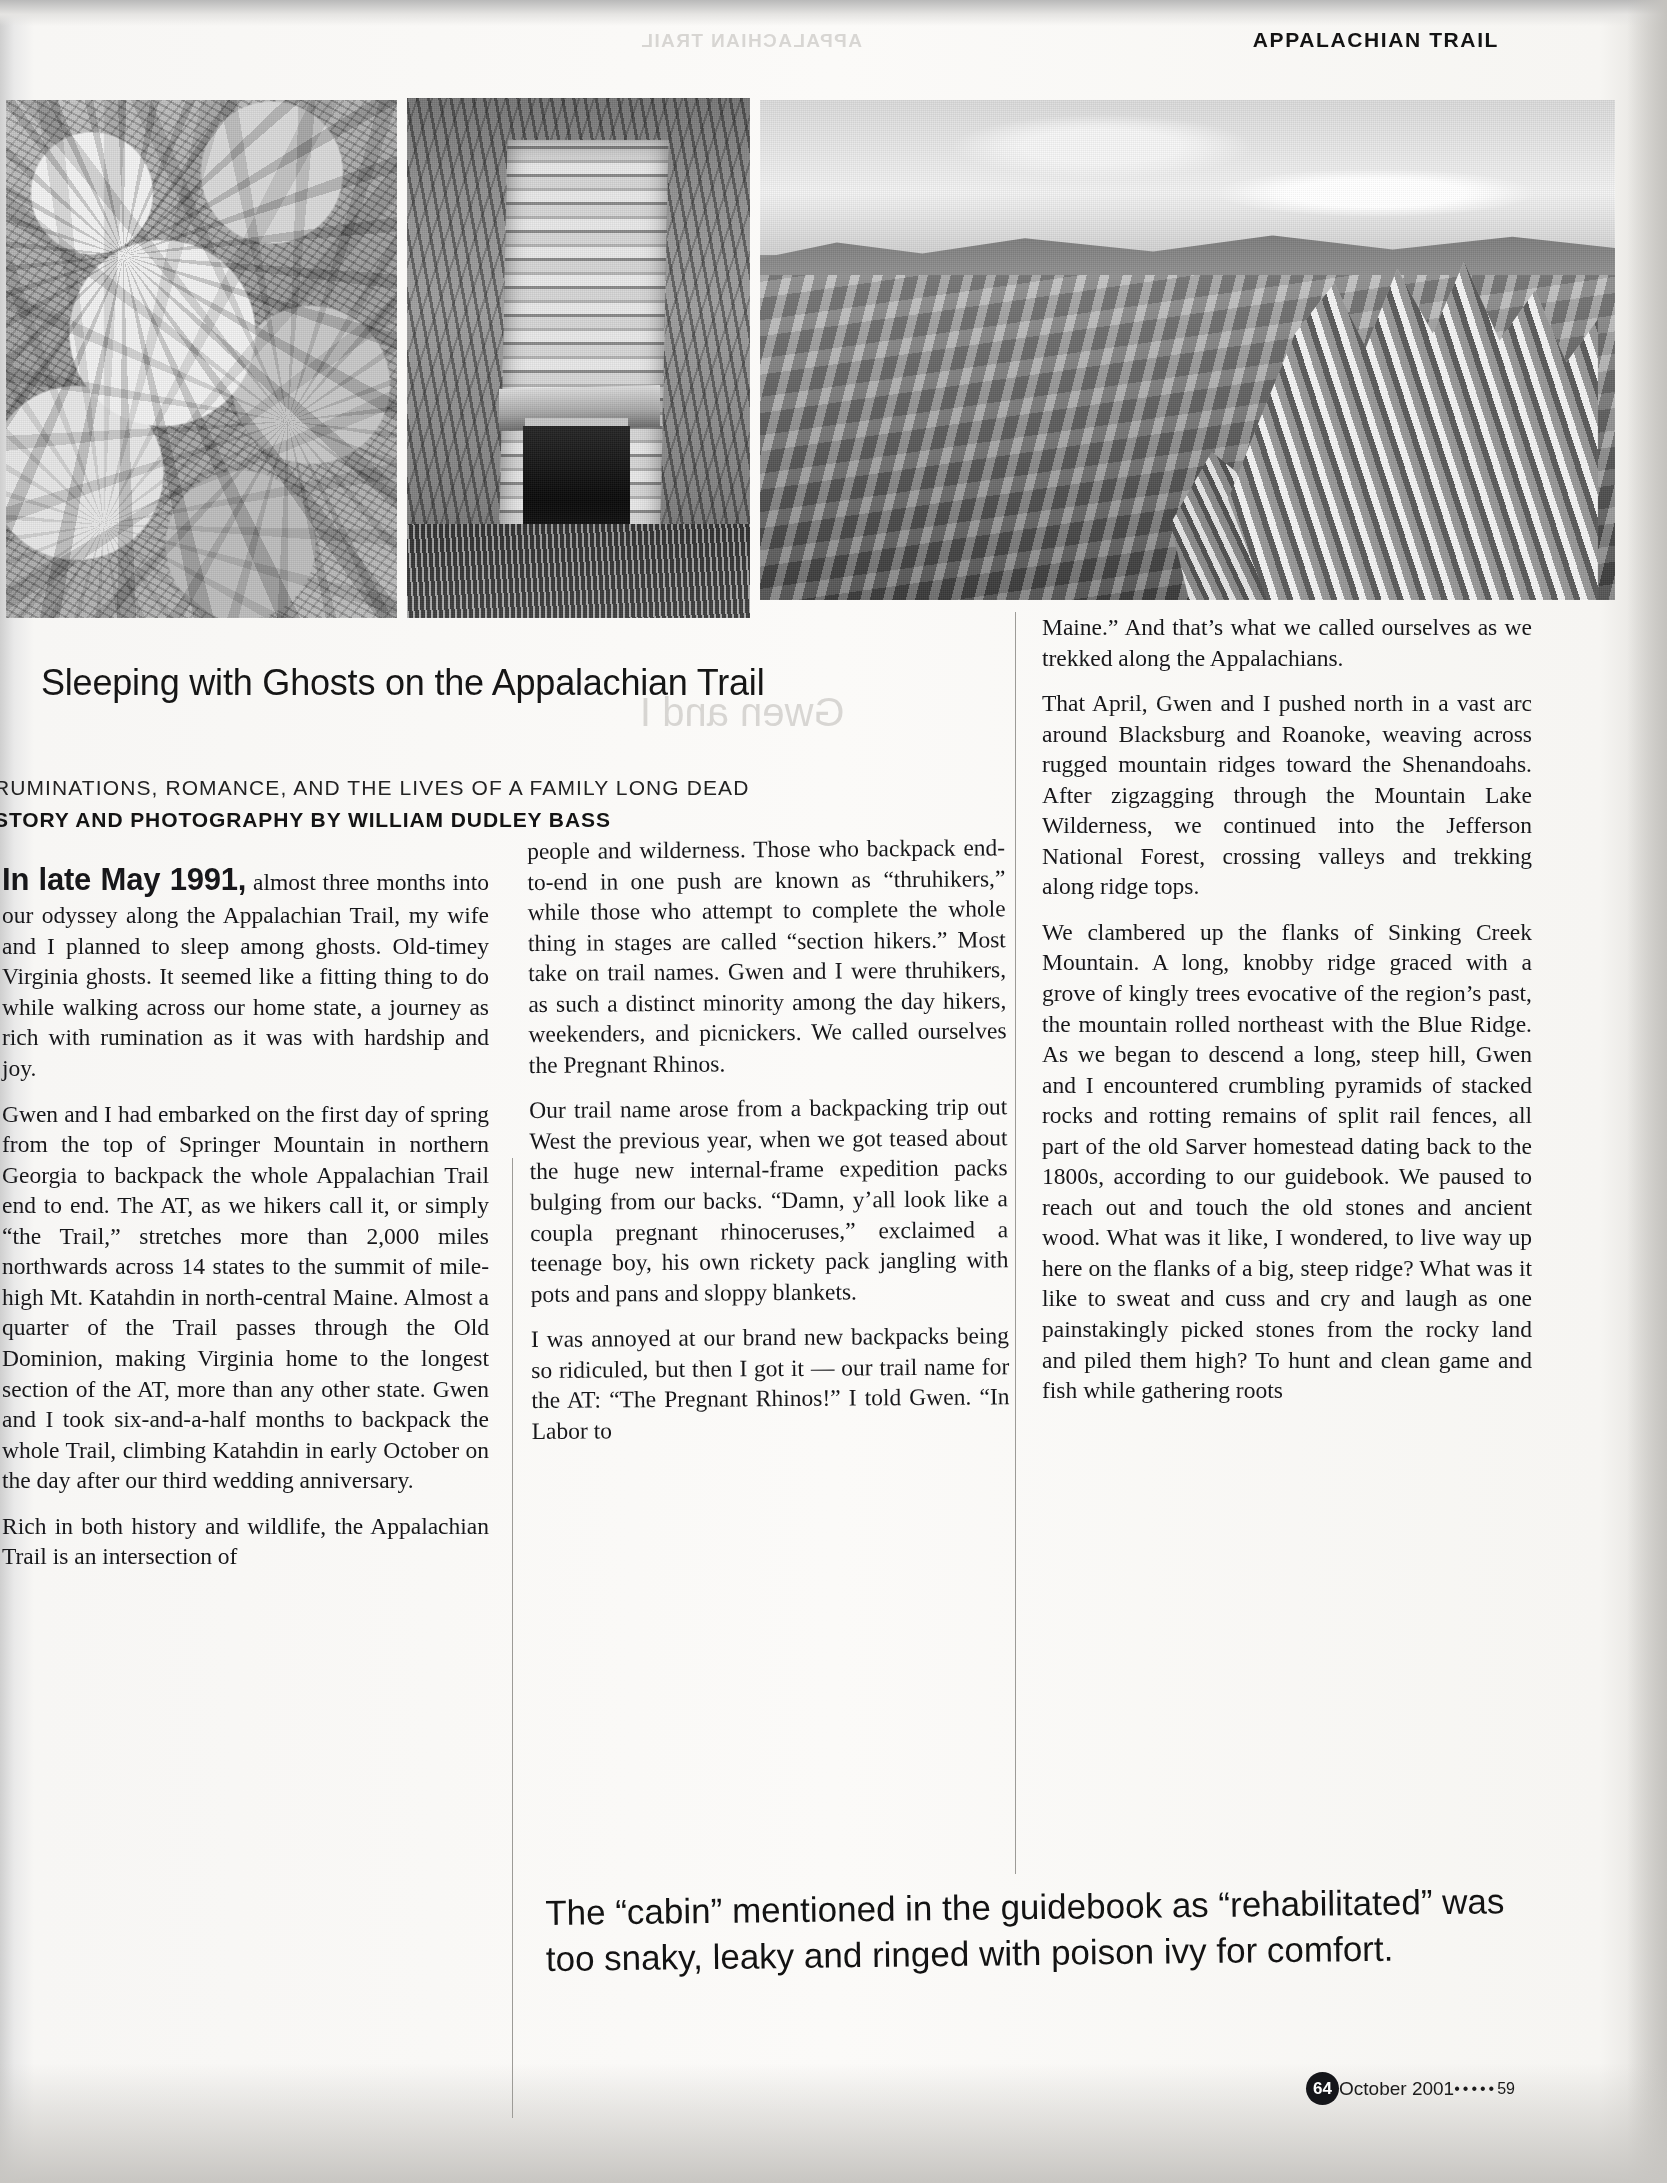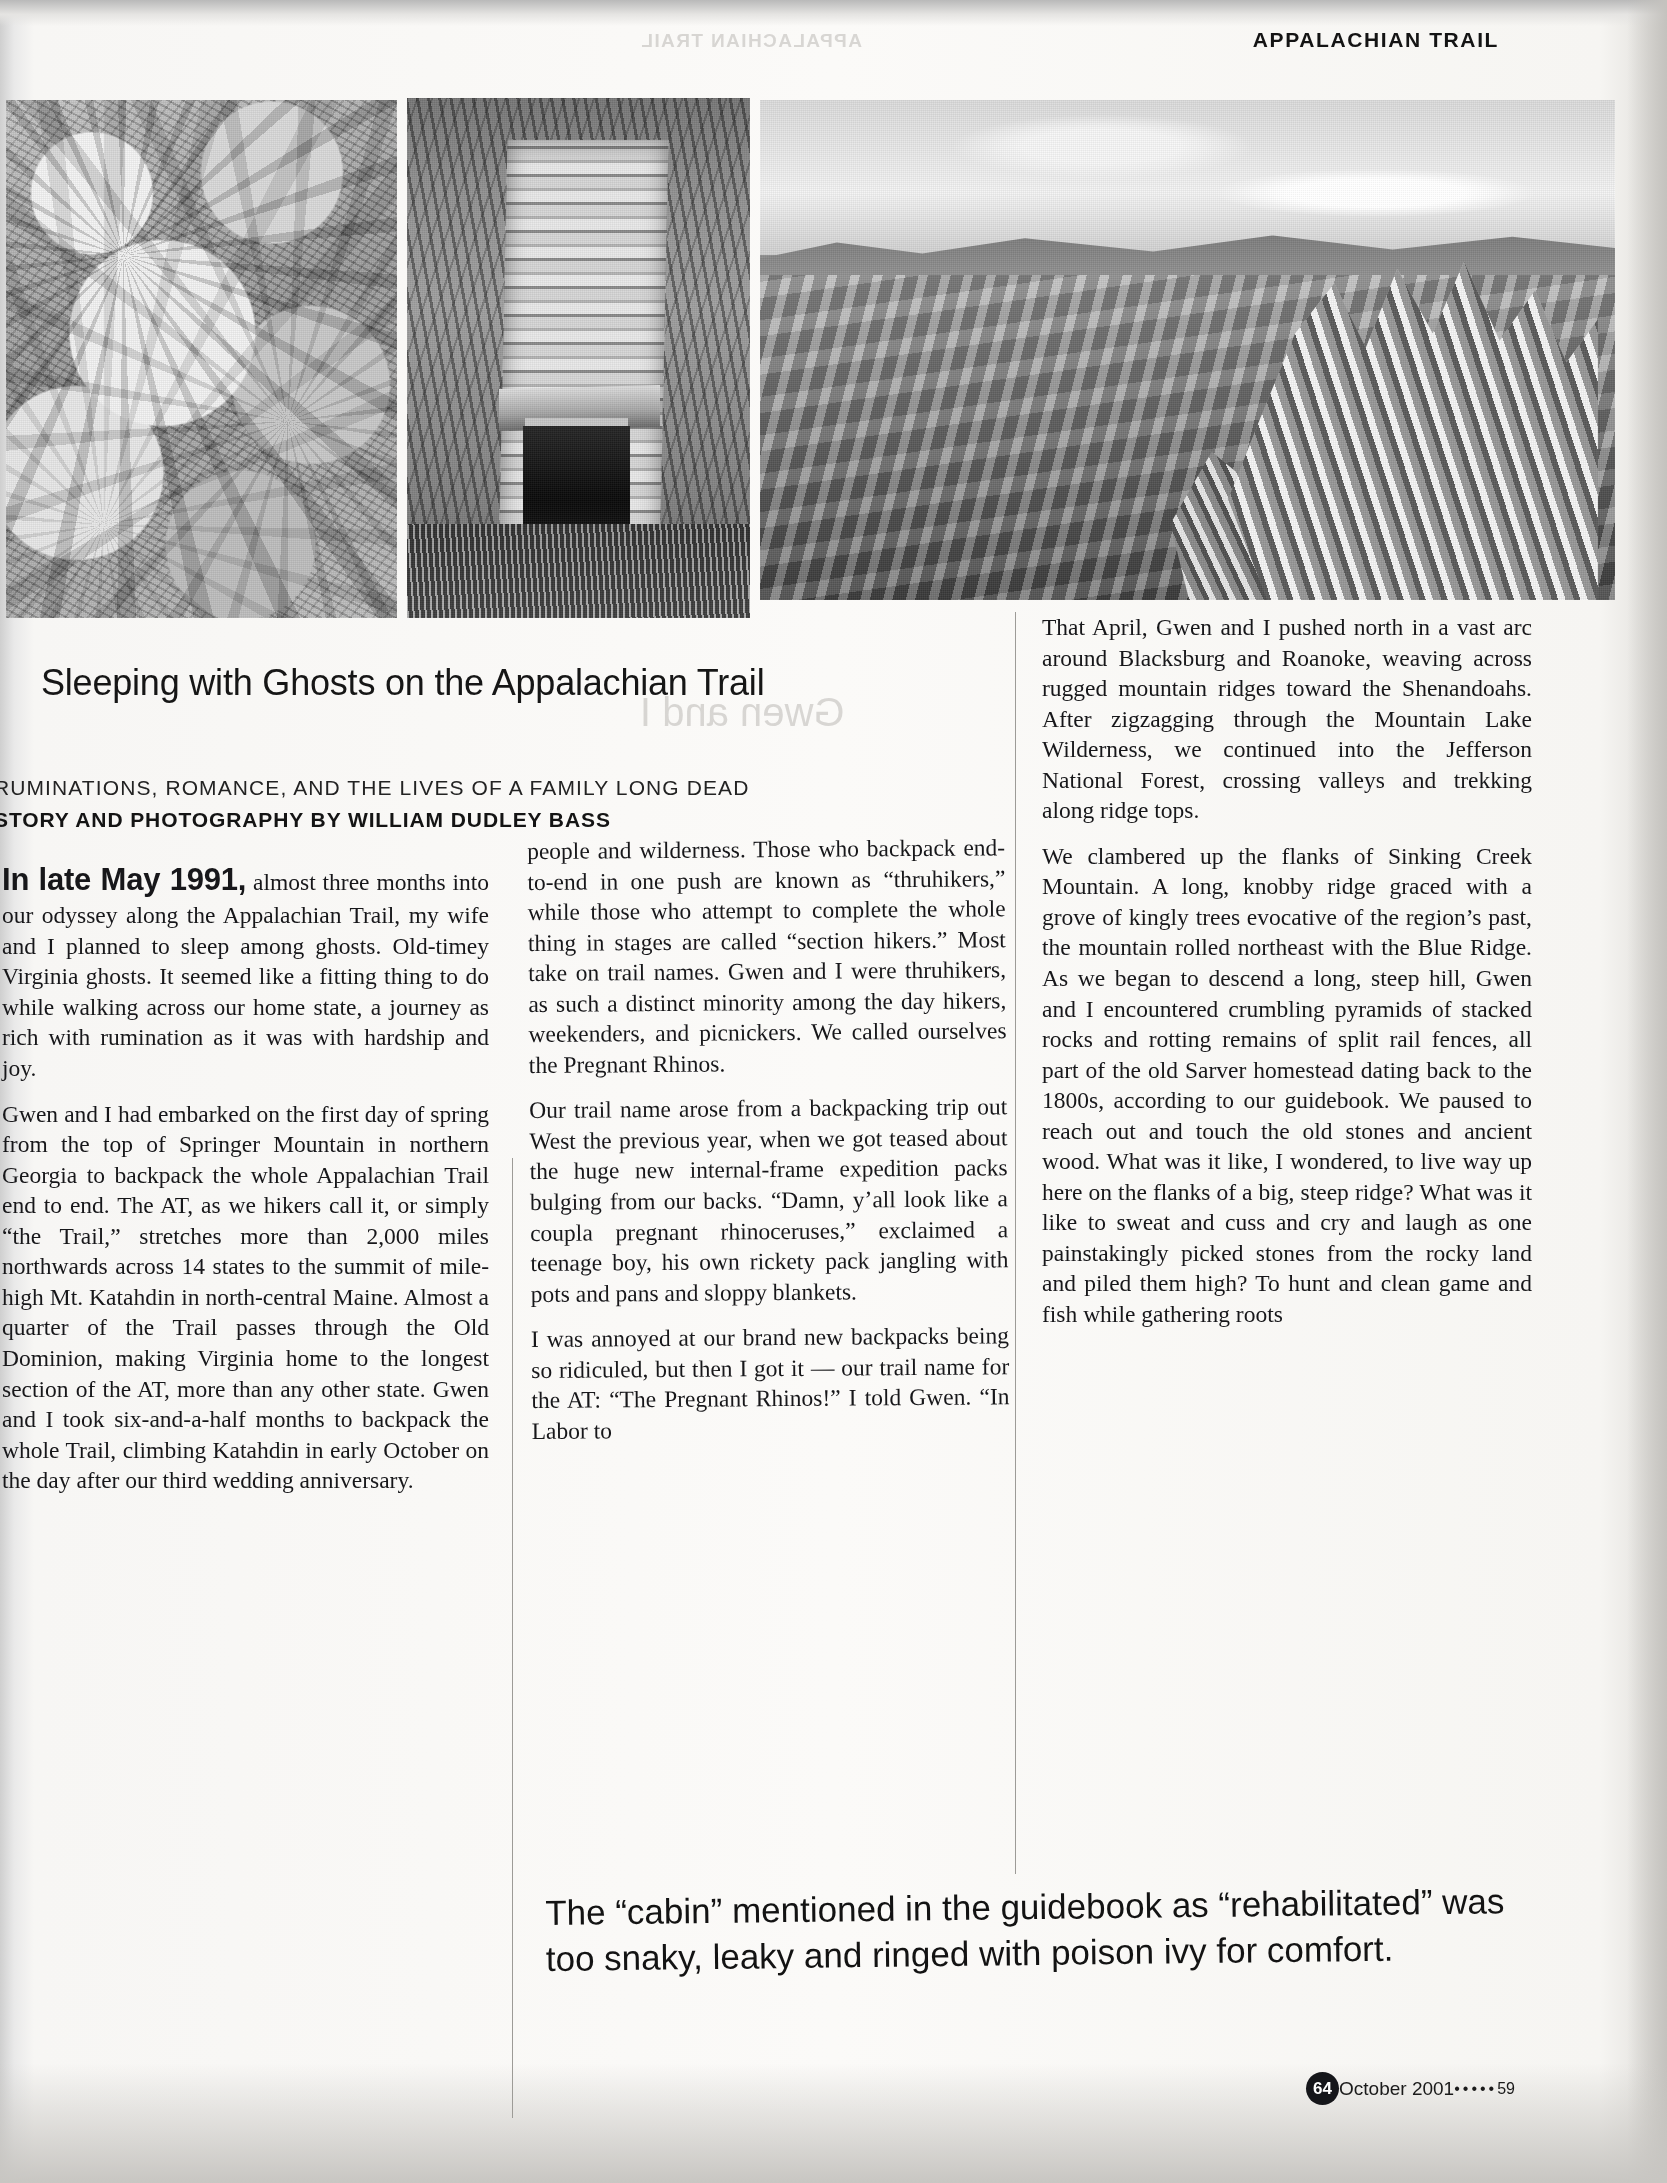--- a/index.html
+++ b/index.html
@@ -378,29 +378,31 @@
   <div class="byline">STORY AND PHOTOGRAPHY BY WILLIAM DUDLEY BASS</div>
 
   <div class="rule-a"></div>
   <div class="rule-b"></div>
 
   <div class="col col-1">
     <p>
       <span class="lede">In late May 1991,</span><span> almost three months into our odyssey along the Appalachian Trail, my wife and I planned to sleep among ghosts. Old-timey Virginia ghosts. It seemed like a fitting thing to do while walking across our home state, a journey as rich with rumination as it was with hardship and joy.</span>
     </p>
     <p>Gwen and I had embarked on the first day of spring from the top of Springer Mountain in northern Georgia to backpack the whole Appalachian Trail end to end. The AT, as we hikers call it, or simply “the Trail,” stretches more than 2,000 miles northwards across 14 states to the summit of mile-high Mt. Katahdin in north-central Maine. Almost a quarter of the Trail passes through the Old Dominion, making Virginia home to the longest section of the AT, more than any other state. Gwen and I took six-and-a-half months to backpack the whole Trail, climbing Katahdin in early October on the day after our third wedding anniversary.</p>
+    <p>Rich in both history and wildlife, the Appalachian Trail is an intersection of</p>
   </div>
 
   <div class="col col-2">
     <p>people and wilderness. Those who backpack end-to-end in one push are known as “thruhikers,” while those who attempt to complete the whole thing in stages are called “section hikers.” Most take on trail names. Gwen and I were thruhikers, as such a distinct minority among the day hikers, weekenders, and picnickers. We called ourselves the Pregnant Rhinos.</p>
     <p>Our trail name arose from a backpacking trip out West the previous year, when we got teased about the huge new internal-frame expedition packs bulging from our backs. “Damn, y’all look like a coupla pregnant rhinoceruses,” exclaimed a teenage boy, his own rickety pack jangling with pots and pans and sloppy blankets.</p>
     <p>I was annoyed at our brand new backpacks being so ridiculed, but then I got it — our trail name for the AT: “The Pregnant Rhinos!” I told Gwen. “In Labor to</p>
   </div>
 
   <div class="col col-3">
+    <p>Maine.” And that’s what we called ourselves as we trekked along the Appalachians.</p>
     <p>That April, Gwen and I pushed north in a vast arc around Blacksburg and Roanoke, weaving across rugged mountain ridges toward the Shenandoahs. After zigzagging through the Mountain Lake Wilderness, we continued into the Jefferson National Forest, crossing valleys and trekking along ridge tops.</p>
     <p>We clambered up the flanks of Sinking Creek Mountain. A long, knobby ridge graced with a grove of kingly trees evocative of the region’s past, the mountain rolled northeast with the Blue Ridge. As we began to descend a long, steep hill, Gwen and I encountered crumbling pyramids of stacked rocks and rotting remains of split rail fences, all part of the old Sarver homestead dating back to the 1800s, according to our guidebook. We paused to reach out and touch the old stones and ancient wood. What was it like, I wondered, to live way up here on the flanks of a big, steep ridge? What was it like to sweat and cuss and cry and laugh as one painstakingly picked stones from the rocky land and piled them high? To hunt and clean game and fish while gathering roots</p>
   </div>
 
   <div class="pullquote">The “cabin” mentioned in the guidebook as “rehabilitated” was too snaky, leaky and ringed with poison ivy for comfort.</div>
 
   <div class="folio">
     <div class="folio-badge">64</div>
     <div>October 2001</div>
     <div class="folio-dots">•••••</div>

